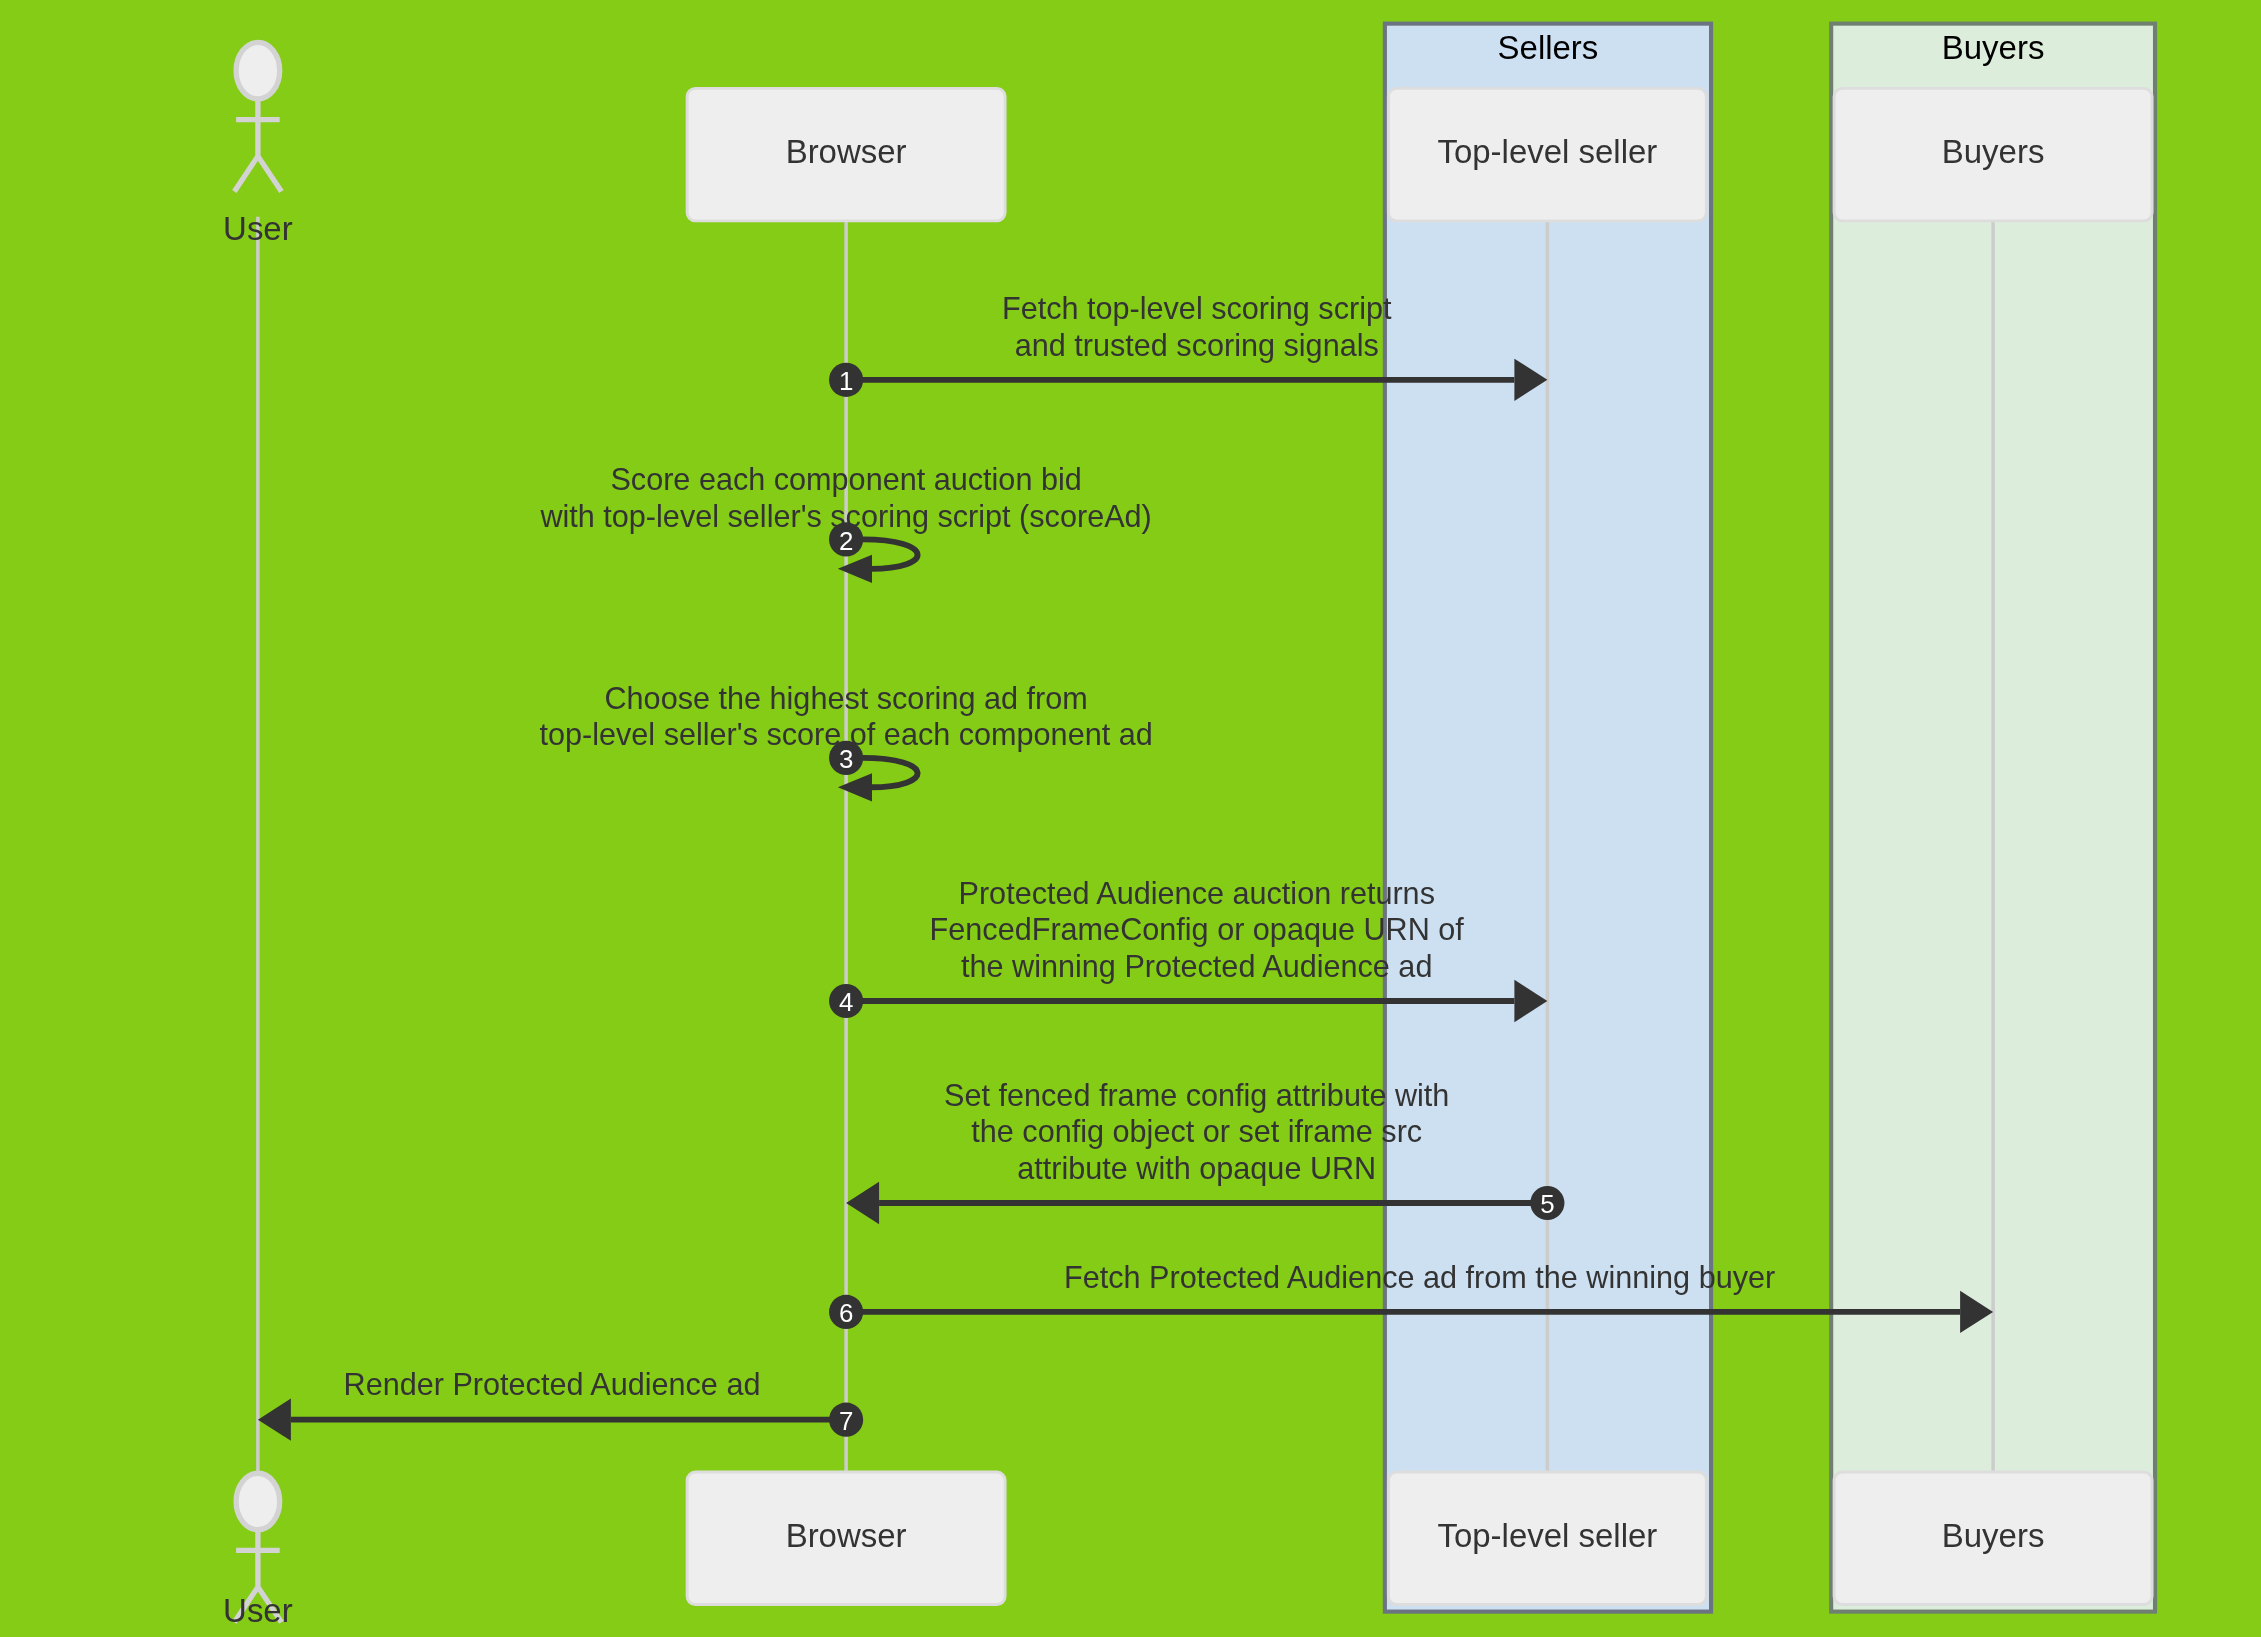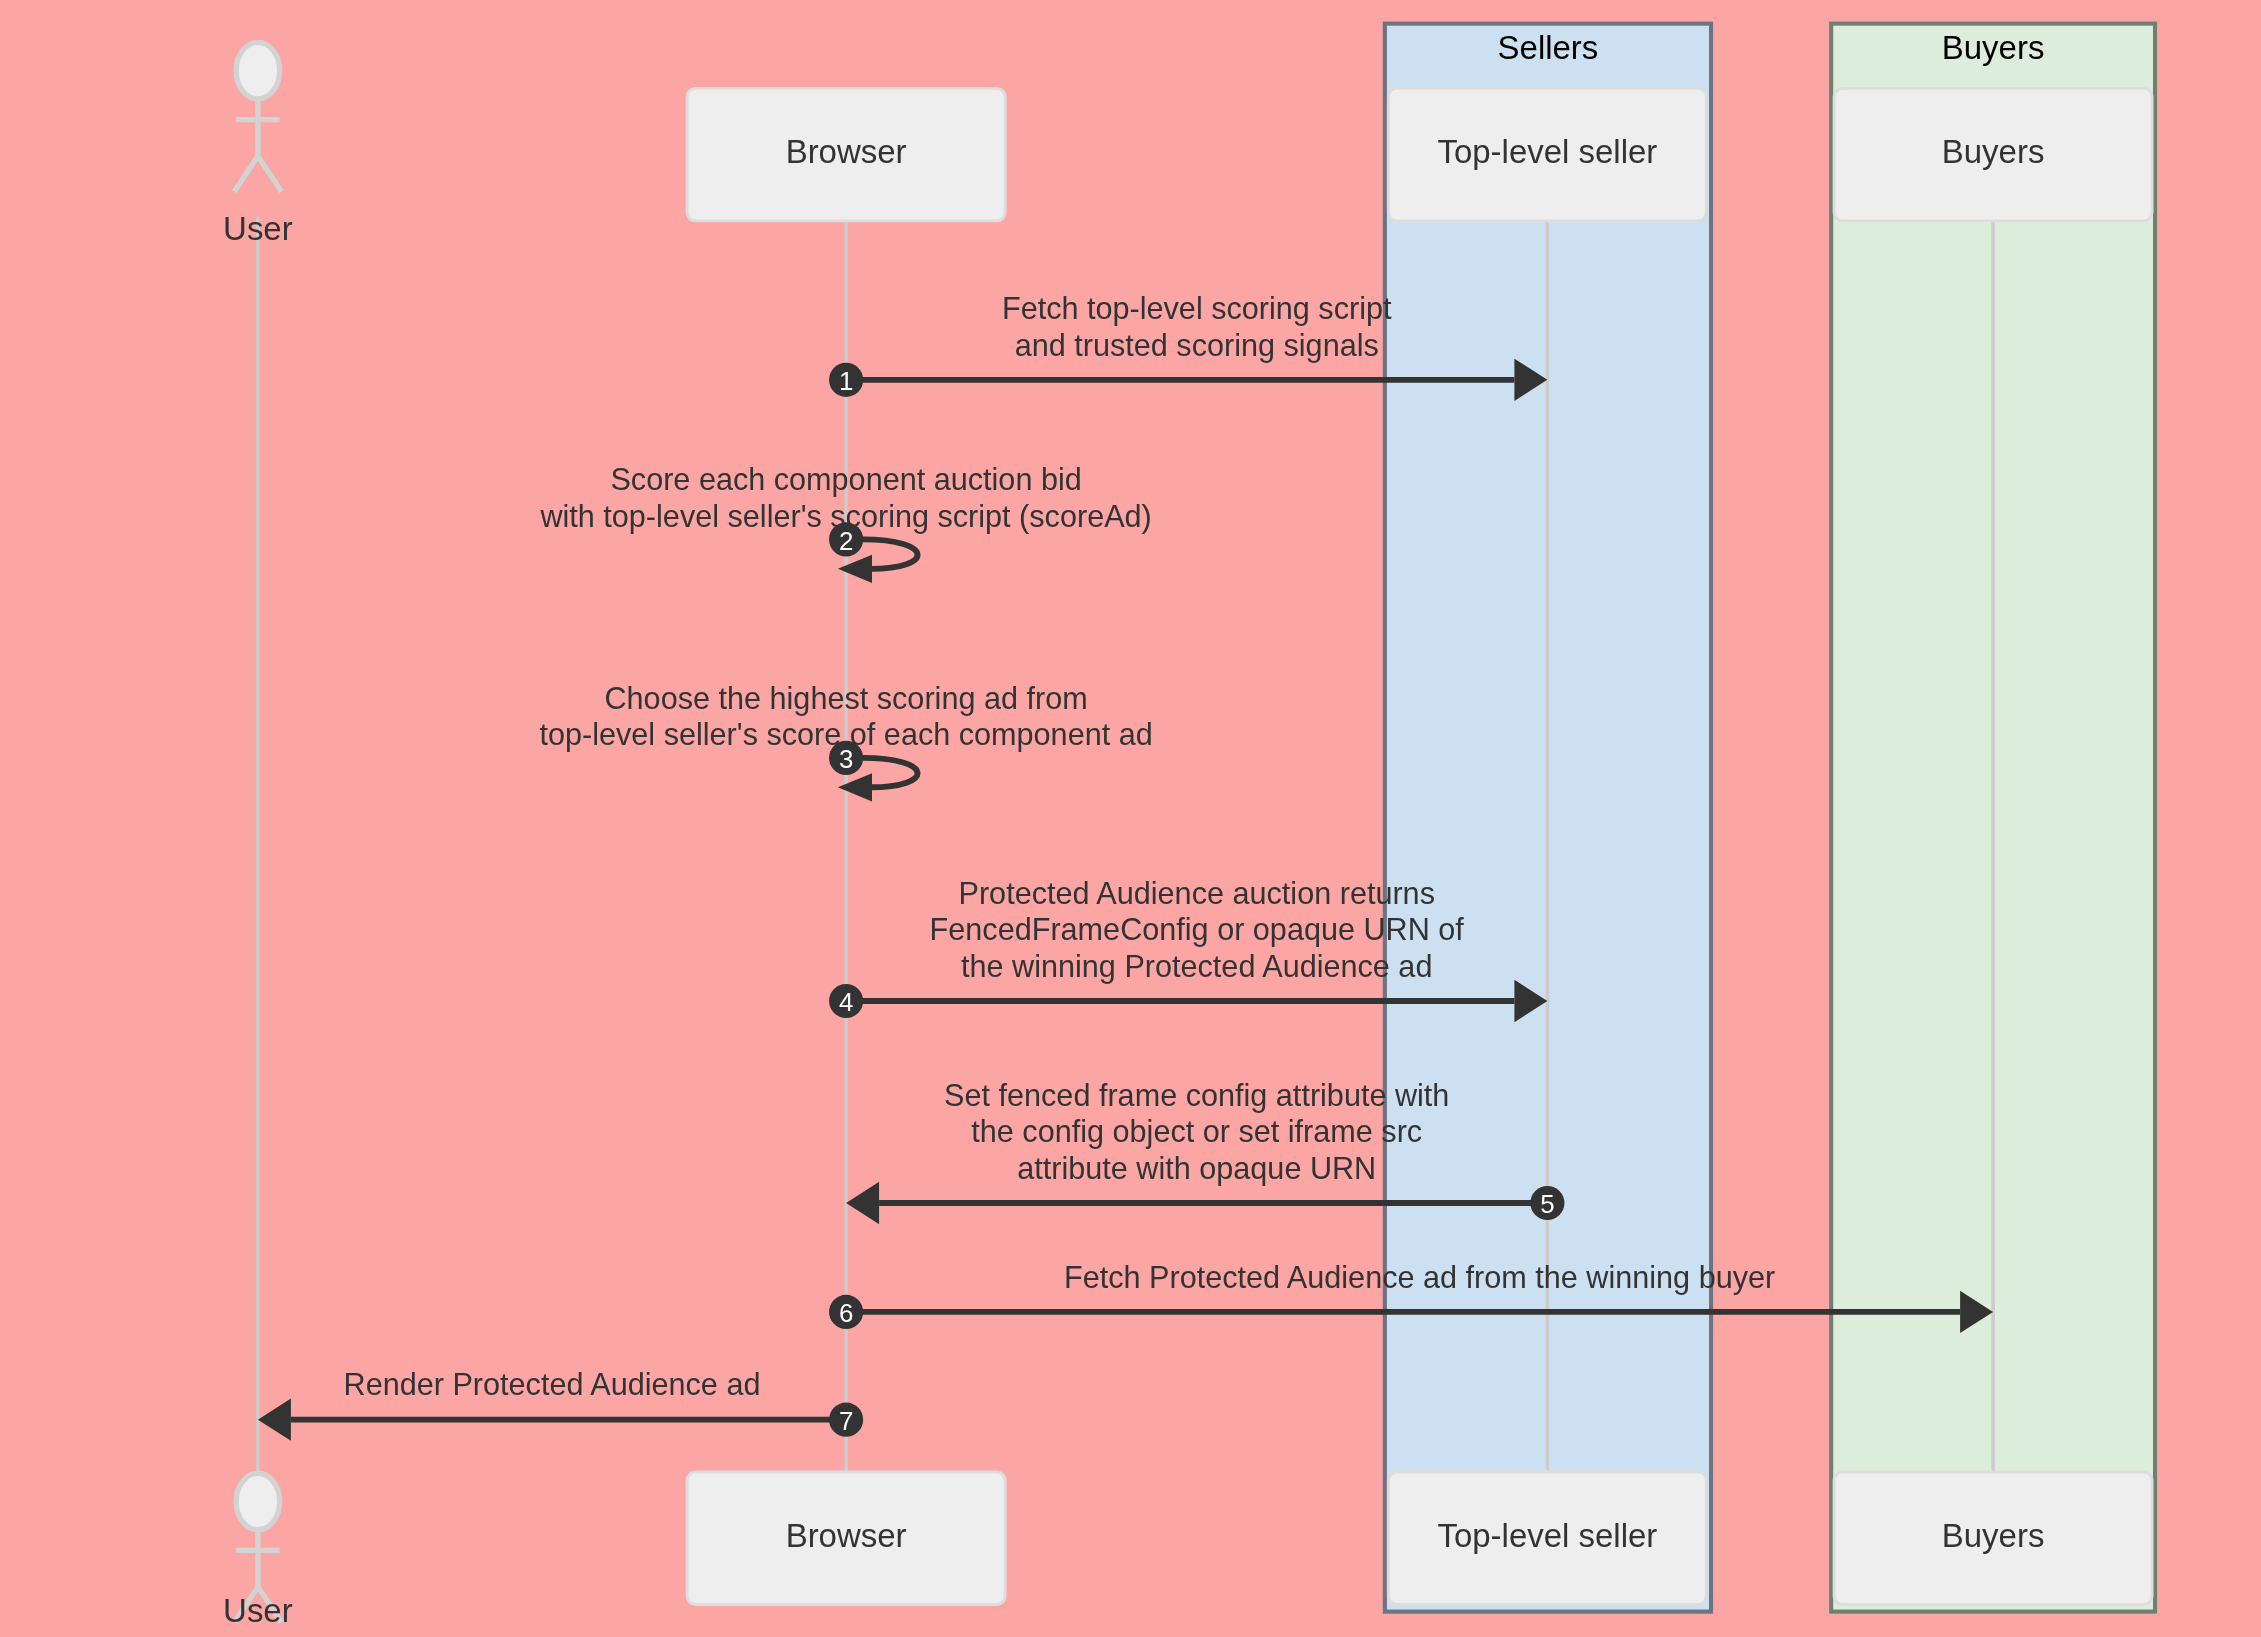--- a/index.html
+++ b/index.html
@@ -4,21 +4,21 @@
 <style>
   html, body {
     margin: 0;
     padding: 0;
     background: #ffffff;
   }
   #diagram-root {
     position: relative;
     width: 2261px;
     height: 1637px;
-    background: #fca5a5;
+    background: #84cc16;
     font-family: "Liberation Sans", sans-serif;
     overflow: hidden;
   }
   #sequence-svg {
     position: absolute;
     left: 0;
     top: 0;
     width: 2261px;
     height: 1637px;
   }

